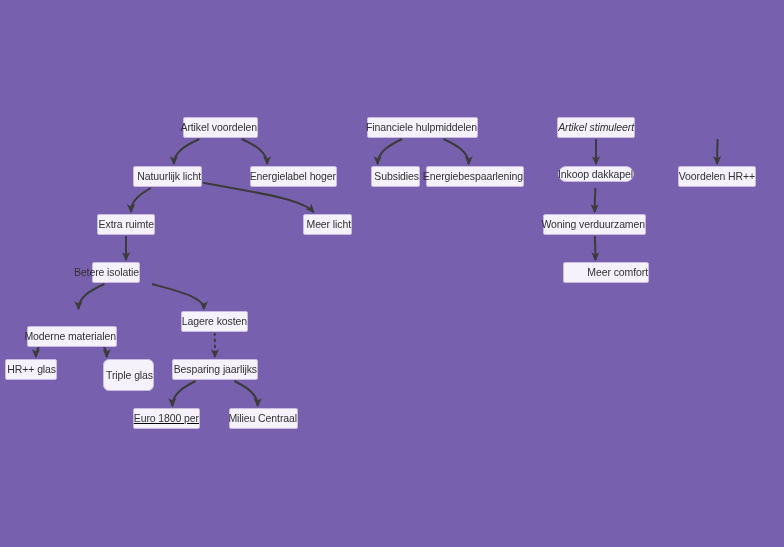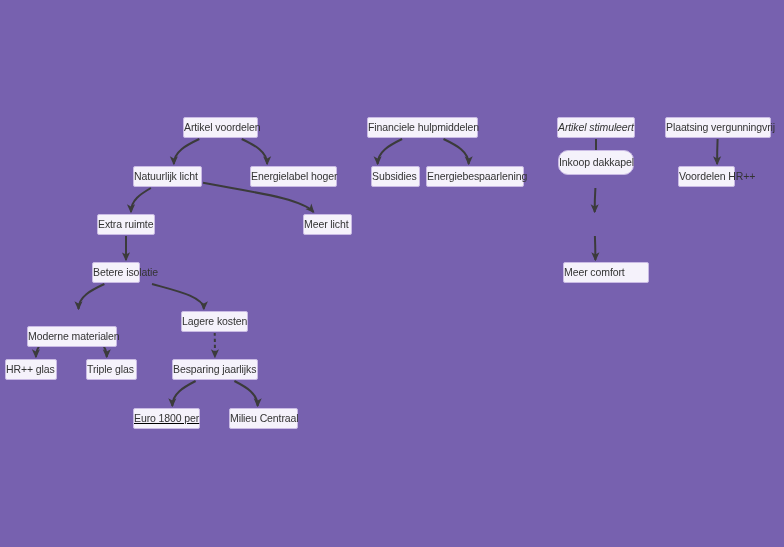--- a/index.html
+++ b/index.html
@@ -32,22 +32,23 @@
     stroke-dasharray: 3 3;
   }
   .node {
     position: absolute;
     box-sizing: border-box;
     background: var(--nodefill, #F5F2FB);
     border: 1px solid var(--nodeborder, #C9BAE4);
     border-radius: 2px;
     display: flex;
     align-items: center;
-    justify-content: flex-start;
+    justify-content: flex-end;
     cursor: pointer;
+    padding-left: 44px;
   }
   .node span {
     font-size: 10.5px;
     line-height: 1;
     color: var(--text, #333333);
     white-space: nowrap;
     letter-spacing: -0.1px;
   }
 </style>
 </head>
@@ -81,63 +82,63 @@
     </svg>
 <div class="node" style="left: 183px; top: 117px; width: 75px; height: 21px;">
       <span>Artikel voordelen</span>
     </div>
     <div class="node" style="left: 367px; top: 117px; width: 111px; height: 21px;">
       <span>Financiele hulpmiddelen</span>
     </div>
     <div class="node" style="left: 557px; top: 117px; width: 78px; height: 21px; font-style: italic;">
       <span>Artikel stimuleert</span>
     </div>
-    <div class="node" style="left: 665px; top: 117px; width: 106px; height: 21px;">
-      <span>Plaatsing vergunningvrij</span>
-    </div>
     <div class="node" style="left: 133px; top: 166px; width: 69px; height: 21px;">
       <span>Natuurlijk licht</span>
     </div>
     <div class="node" style="left: 230px; top: 166px; width: 87px; height: 21px; margin-left: 20px;">
       <span>Energielabel hoger</span>
     </div>
     <div class="node" style="left: 347px; top: 166px; width: 49px; height: 21px; margin-left: 24px;">
       <span>Subsidies</span>
     </div>
     <div class="node" style="left: 426px; top: 166px; width: 98px; height: 21px;">
       <span>Energiebespaarlening</span>
     </div>
-    <div class="node" style="left: 558px; top: 150px; width: 76px; height: 25px; border-radius: 10px;">
+    <div class="node" style="left: 558px; top: 166px; width: 76px; height: 16px; border-radius: 10px;">
       <span>Inkoop dakkapel</span>
     </div>
-    <div class="node" style="left: 678px; top: 166px; width: 57px; height: 21px;">
+    <div class="node" style="left: 678px; top: 166px; width: 78px; height: 21px;">
       <span>Voordelen HR++</span>
     </div>
     <div class="node" style="left: 97px; top: 214px; width: 58px; height: 21px;">
       <span>Extra ruimte</span>
     </div>
     <div class="node" style="left: 303px; top: 214px; width: 49px; height: 21px;">
       <span>Meer licht</span>
+    </div>
+    <div class="node" style="left: 543px; top: 214px; width: 103px; height: 21px;">
+      <span>Woning verduurzamen</span>
     </div>
     <div class="node" style="left: 92px; top: 262px; width: 48px; height: 21px;">
       <span>Betere isolatie</span>
     </div>
     <div class="node" style="left: 563px; top: 262px; width: 86px; height: 21px;">
       <span>Meer comfort</span>
     </div>
     <div class="node" style="left: 27px; top: 326px; width: 90px; height: 21px;">
       <span>Moderne materialen</span>
     </div>
     <div class="node" style="left: 181px; top: 311px; width: 67px; height: 21px;">
       <span>Lagere kosten</span>
     </div>
     <div class="node" style="left: 5px; top: 359px; width: 52px; height: 21px;">
       <span>HR++ glas</span>
     </div>
-    <div class="node" style="left: 86px; top: 359px; width: 51px; height: 21px;">
+    <div class="node" style="left: 103px; top: 359px; width: 51px; height: 32px; border-radius: 6px;">
       <span>Triple glas</span>
     </div>
     <div class="node" style="left: 172px; top: 359px; width: 86px; height: 21px;">
       <span>Besparing jaarlijks</span>
     </div>
     <div class="node" style="left: 133px; top: 408px; width: 67px; height: 21px; text-decoration: underline;">
       <span>Euro 1800 per</span>
     </div>
     <div class="node" style="left: 229px; top: 408px; width: 69px; height: 21px;">
       <span>Milieu Centraal</span>

